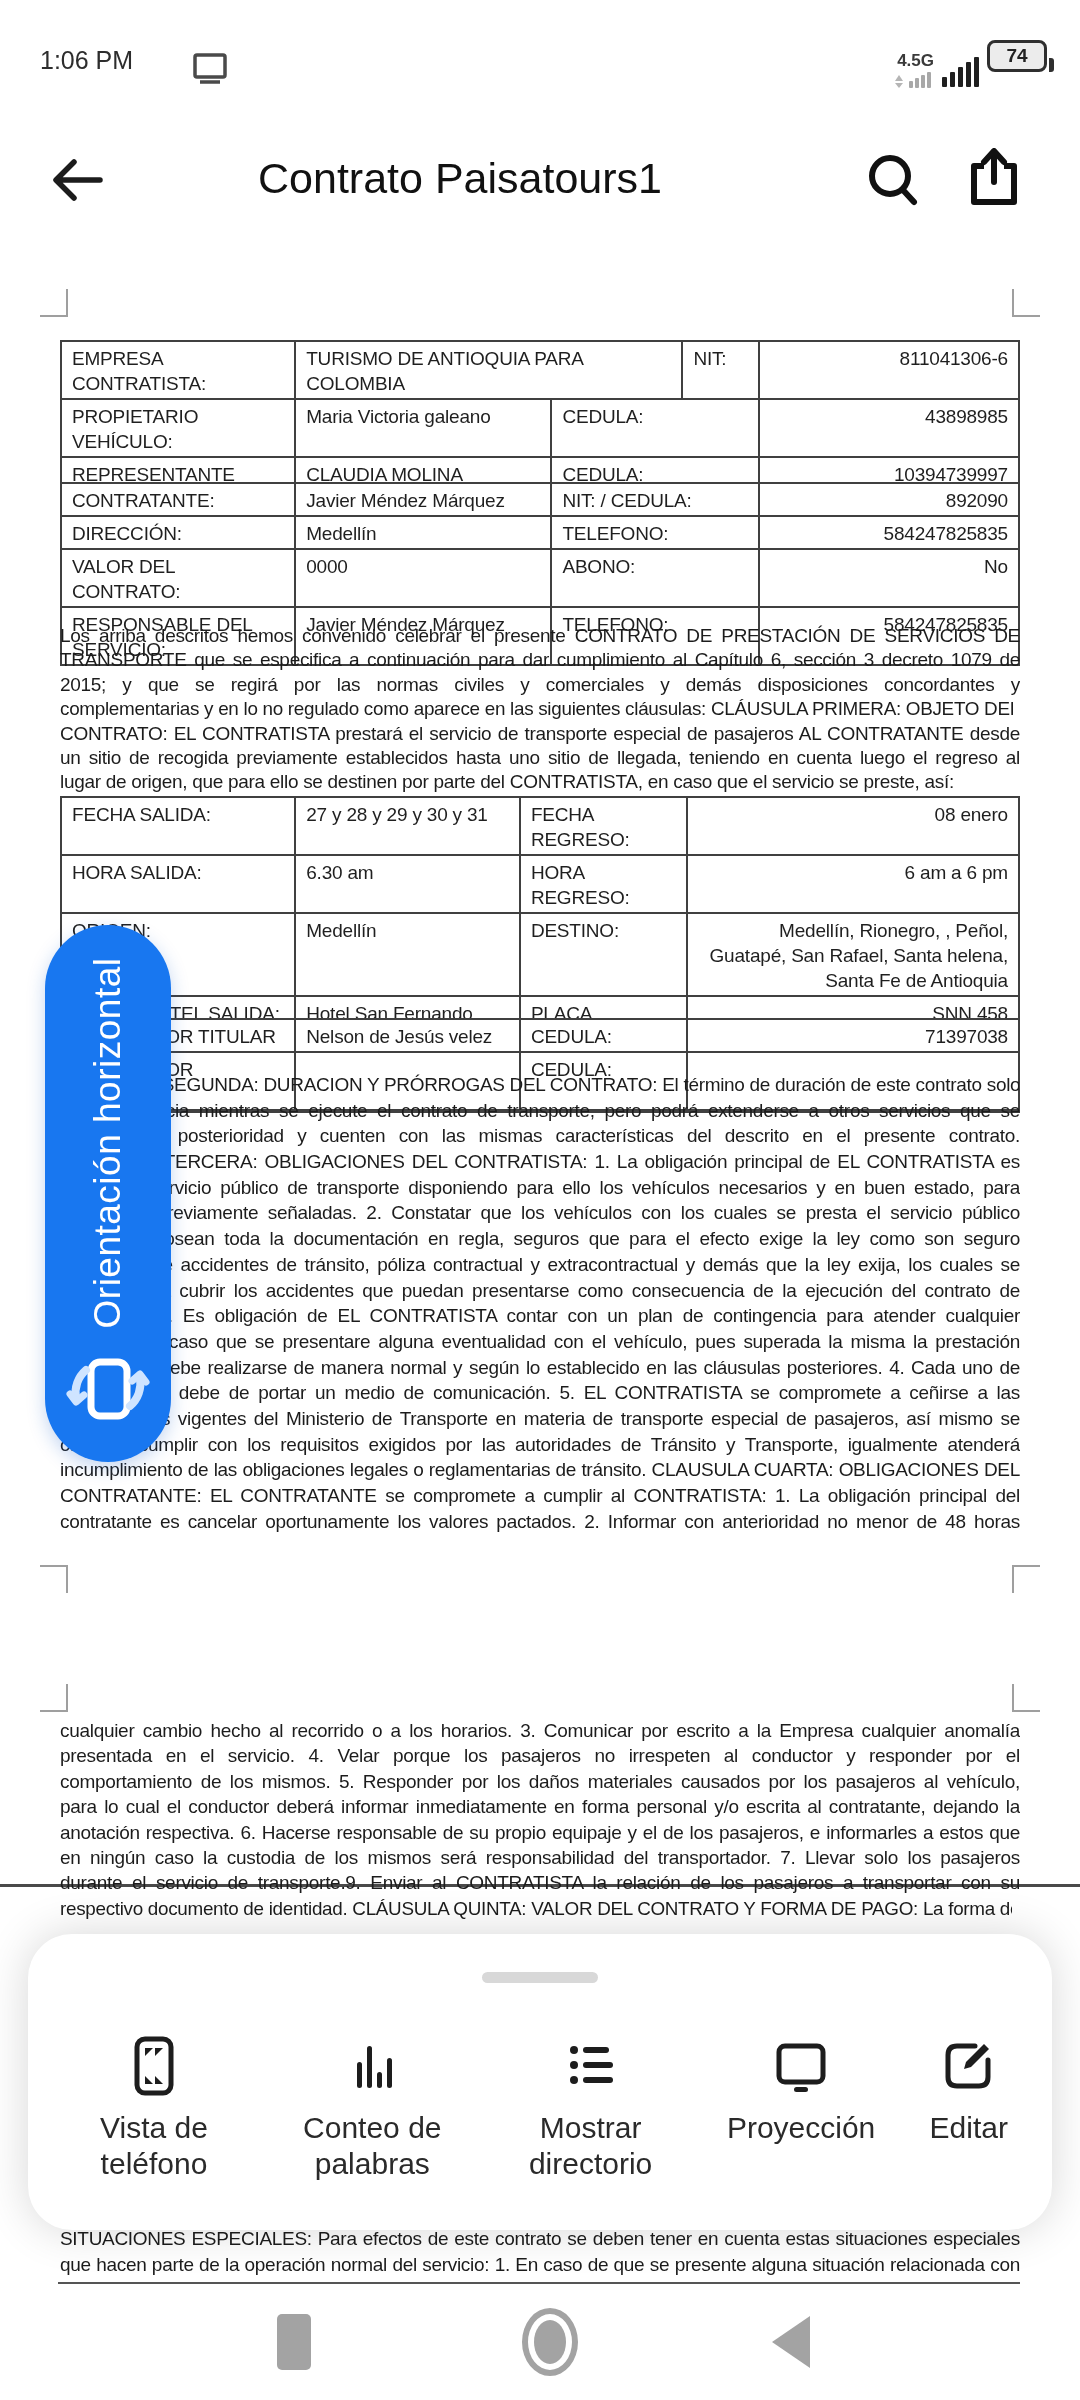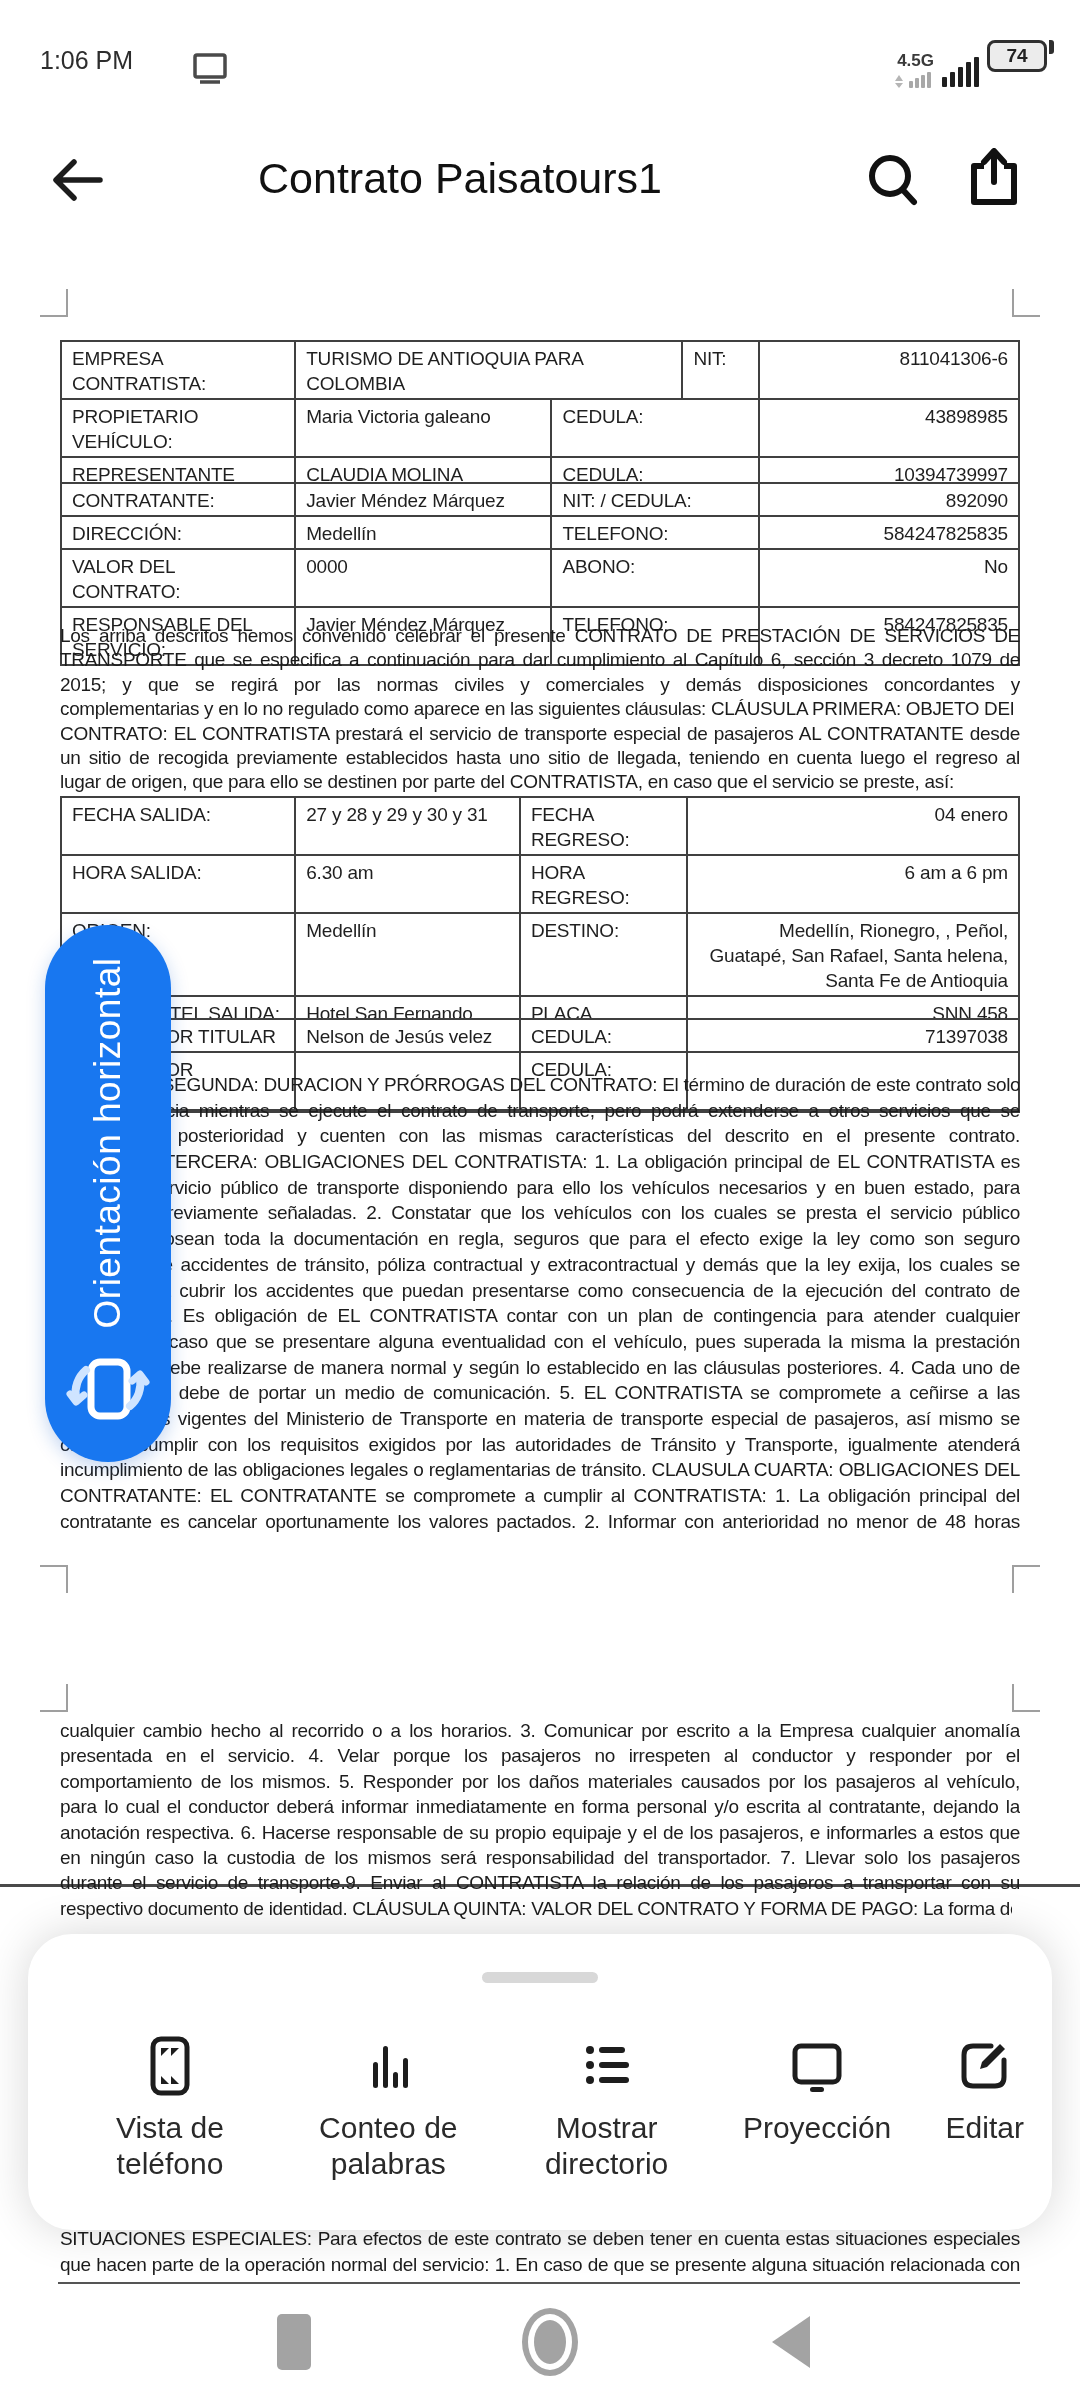--- a/index.html
+++ b/index.html
@@ -11,21 +11,21 @@
   .status-bar{position:absolute;left:0;top:0;width:1080px;height:100px;}
   .sb-time{position:absolute;left:40px;top:46px;font-size:25px;font-weight:500;color:#2d2d2d;}
   .sb-cast{position:absolute;left:192px;top:52px;}
   .sb-right{position:absolute;right:26px;top:40px;display:flex;align-items:flex-end;gap:8px;}
   .sig-col{display:flex;flex-direction:column;align-items:flex-start;}
   .sig-label{font-size:17px;font-weight:600;color:#3a3a3a;line-height:17px;margin-left:6px;}
   .sig-small{display:flex;align-items:flex-end;gap:2px;margin-top:3px;}
   .sig-small .b{width:4px;background:#a8a8a8;border-radius:1px;}
   .bars{display:flex;align-items:flex-end;gap:3px;padding-bottom:1px;}
   .bars .b{width:5px;background:#1f1f1f;border-radius:1px;}
-  .battery{display:flex;align-items:flex-start;padding-bottom:16px;}
+  .battery{display:flex;align-items:flex-end;padding-bottom:16px;}
   .bat-body{width:60px;height:32px;border:3px solid #2f2f2f;border-radius:8px;background:#ececec;
             display:flex;align-items:center;justify-content:center;font-size:19px;font-weight:600;color:#222;}
   .bat-nub{width:5px;height:14px;background:#2f2f2f;border-radius:0 3px 3px 0;margin-left:2px;}
 
   
   .app-bar{position:absolute;left:0;top:128px;width:1080px;height:100px;}
   .ab-title{position:absolute;left:0;right:160px;top:0;height:100px;display:flex;align-items:center;justify-content:center;
             font-size:43px;color:#111;}
   .ab-back{position:absolute;left:46px;top:24px;width:64px;height:56px;}
   .ab-search{position:absolute;left:862px;top:22px;width:64px;height:60px;}
@@ -80,21 +80,21 @@
        background:#1877f0;z-index:5;box-shadow:0 6px 18px rgba(20,90,200,.25);}
   .fab-label{position:absolute;left:50%;top:218px;transform:translate(-50%,-50%) rotate(-90deg);
              white-space:nowrap;color:#fff;font-size:37px;font-weight:500;letter-spacing:.5px;}
   .fab-icon{position:absolute;left:50%;bottom:22px;transform:translateX(-50%);}
 
   
   .sheet{position:absolute;left:28px;top:1934px;width:1024px;height:296px;background:#fff;
          border-radius:44px;box-shadow:0 0 46px rgba(0,0,0,.16);z-index:6;}
   .handle{position:absolute;left:50%;top:38px;transform:translateX(-50%);
           width:116px;height:11px;border-radius:6px;background:#d8d8d8;}
-  .sheet-row{position:absolute;left:16px;top:100px;width:1024px;display:flex;
+  .sheet-row{position:absolute;left:0;top:100px;width:1024px;display:flex;
              justify-content:space-between;padding:0 44px;}
   .sh-item{display:flex;flex-direction:column;align-items:center;cursor:pointer;}
   .sh-item svg{display:block;}
   .sh-label{margin-top:12px;font-size:30px;line-height:36px;color:#2a2a2a;text-align:center;max-width:164px;}
 
   
   .nav{position:absolute;left:0;top:2300px;width:1080px;height:100px;z-index:7;}
   .nav-sq{position:absolute;left:277px;top:14px;width:34px;height:56px;background:#a3a3a3;border-radius:5px;}
   .nav-ring{position:absolute;left:522px;top:8px;width:56px;height:68px;border:6px solid #a3a3a3;border-radius:50%;}
   .nav-dot{position:absolute;left:50%;top:50%;transform:translate(-50%,-50%);width:32px;height:44px;background:#a3a3a3;border-radius:50%;}
@@ -229,21 +229,21 @@
       <div class="dline">un sitio de recogida previamente establecidos hasta uno sitio de llegada, teniendo en cuenta luego el regreso al</div>
       <div class="dline">lugar de origen, que para ello se destinen por parte del CONTRATISTA, en caso que el servicio se preste, así:</div>
     </div>
 
   <div class="tbl t3 t3a" style="top:556px;">
 
   <div class="trow">
         <div>FECHA SALIDA:</div>
         <div>27 y 28 y 29 y 30 y 31</div>
         <div>FECHA REGRESO:</div>
-        <div>04 enero</div>
+        <div>08 enero</div>
       </div>
       <div class="trow">
         <div>HORA SALIDA:</div>
         <div>6.30 am</div>
         <div>HORA REGRESO:</div>
         <div> 6 am a 6 pm</div>
       </div>
       <div class="trow">
         <div>ORIGEN:</div>
         <div>Medellín</div>

